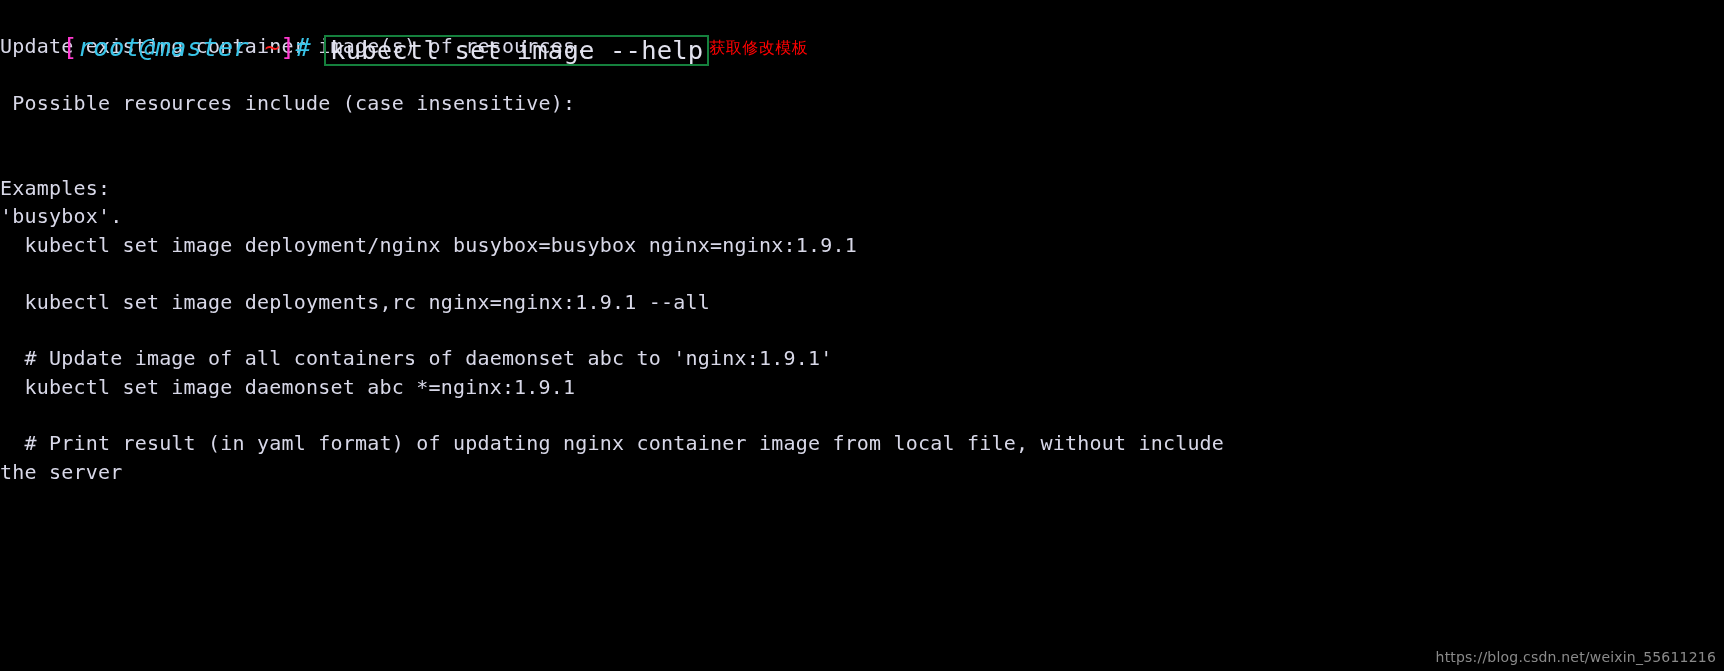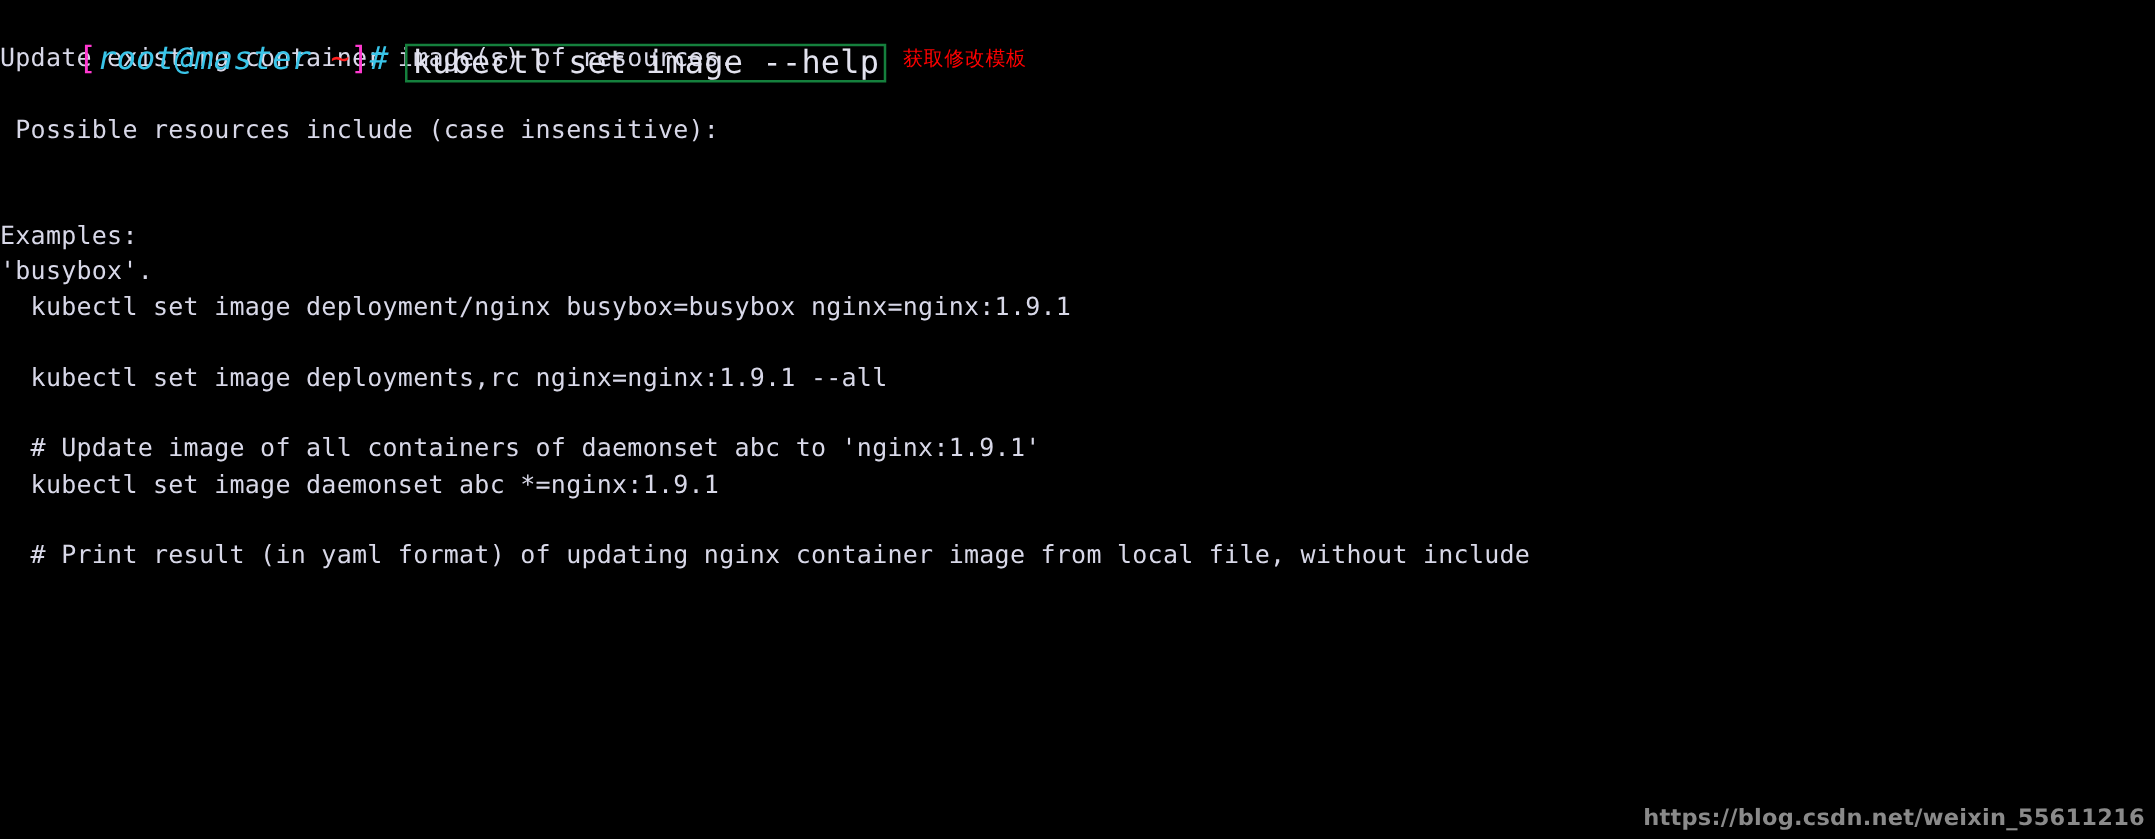--- a/index.html
+++ b/index.html
@@ -50,33 +50,32 @@
     border: 2px solid #15803d;
     padding: 0px 4px 1px 4px;
     margin-left: 13px;
     line-height: 26px;
     vertical-align: -3px;
   }
   .annot {
     color: #ff0000;
     font-family: "DejaVu Sans", "Liberation Sans", sans-serif;
     font-size: 16px;
-    margin-left: 13px;
+    margin-left: 0;
     vertical-align: 3px;
     letter-spacing: 0.5px;
   }
   .watermark {
     position: absolute;
     right: 8px;
     bottom: 6px;
     color: #8a8a8a;
     font-family: "DejaVu Sans", "Liberation Sans", sans-serif;
-    font-size: 18px;
+    font-size: 14px;
     letter-spacing: 0.2px;
-    font-weight: bold;
   }
 </style>
 </head>
 <body>
 
 <div id="terminal">
 
   <div class="prompt-line">
     <span class="pm">[</span><span class="cy">root@master</span><span class="rd"> ~</span><span class="pm">]</span><span class="cy">#</span><span class="cmd-box cmd">kubectl set image --help</span><span class="annot">获取修改模板</span>
   </div>
@@ -90,16 +89,17 @@
       <div class="line">Examples:</div>
       <div class="line">'busybox'.</div>
       <div class="line">  kubectl set image deployment/nginx busybox=busybox nginx=nginx:1.9.1</div>
       <div class="line blank"></div>
       <div class="line">  kubectl set image deployments,rc nginx=nginx:1.9.1 --all</div>
       <div class="line blank"></div>
       <div class="line">  # Update image of all containers of daemonset abc to 'nginx:1.9.1'</div>
       <div class="line">  kubectl set image daemonset abc *=nginx:1.9.1</div>
       <div class="line blank"></div>
       <div class="line">  # Print result (in yaml format) of updating nginx container image from local file, without include</div>
+      <div class="line">the server</div>
     </div>
 
   <div class="watermark">https://blog.csdn.net/weixin_55611216</div>
 </div>
 
 </body></html>

